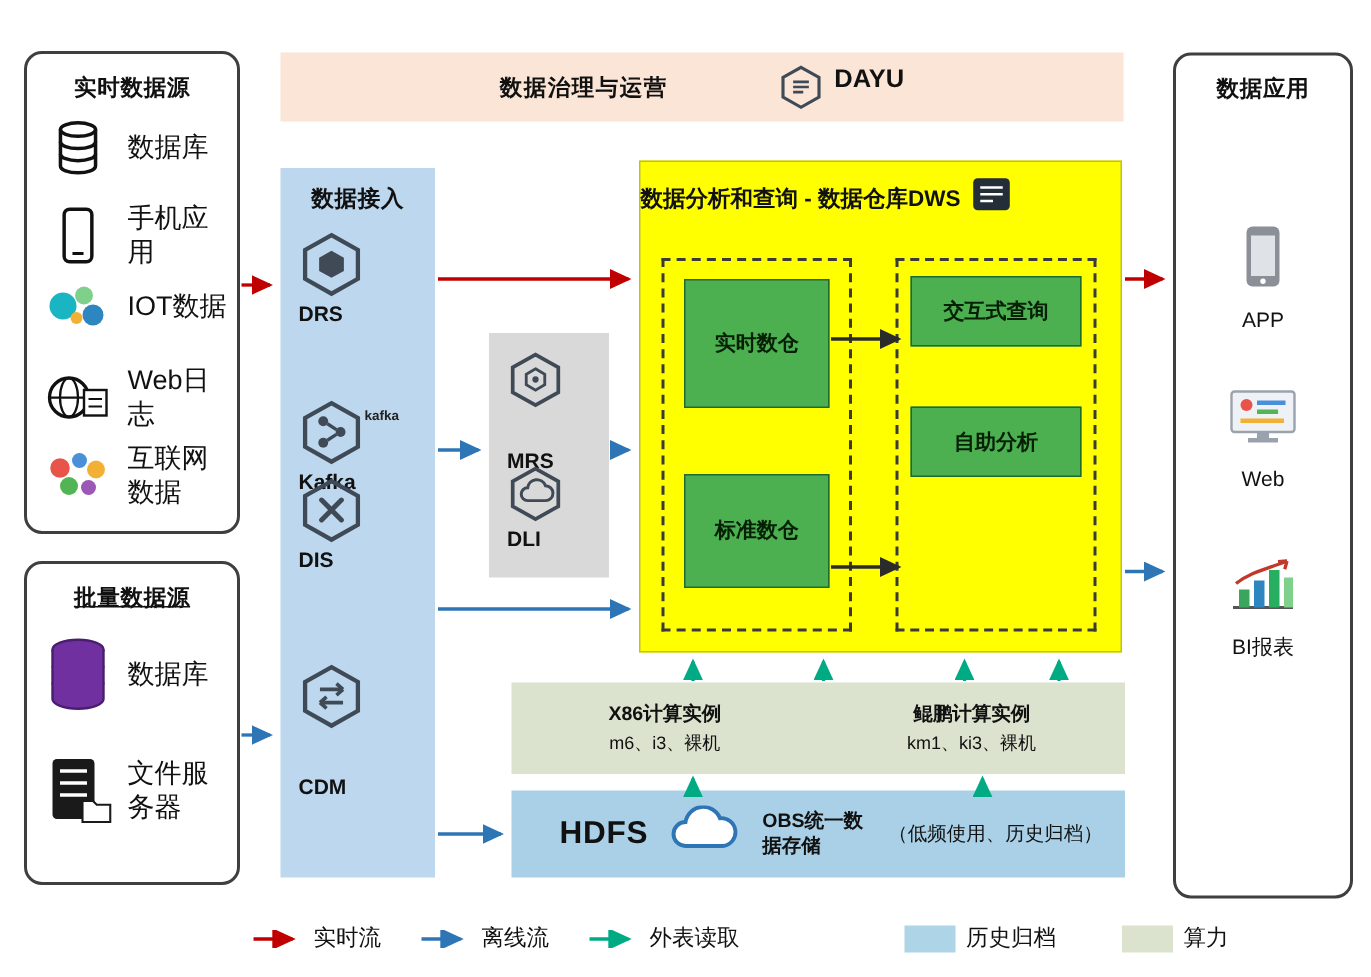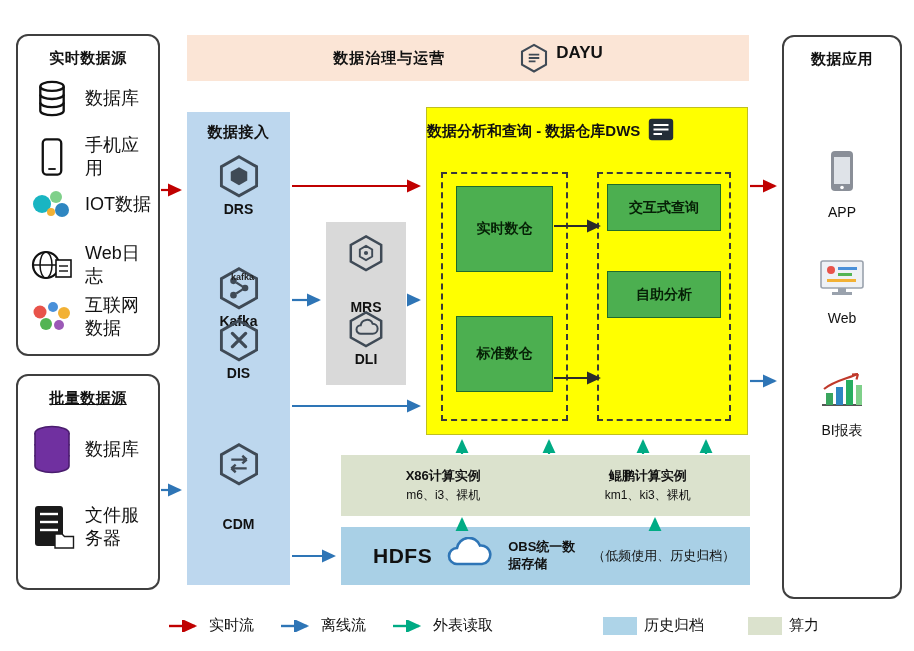--- a/index.html
+++ b/index.html
@@ -18,21 +18,21 @@
   .src-item .lbl { font-size:18px; line-height:1.3; }
 
   
   .gov { position:absolute; left:187px; top:35px; width:562px; height:46px; background:#fbe5d6;
          display:flex; align-items:center; justify-content:center; gap:74px; }
   .gov-title { font-weight:bold; font-size:15px; letter-spacing:1px; }
   .gov-brand { display:flex; align-items:flex-start; gap:7px; font-weight:bold; font-size:17px; }
 
   
   .ingest { position:absolute; left:187px; top:112px; width:103px; height:473px; background:#bdd7ee; }
-  .svc { position:absolute; left:0; width:100%; display:flex; flex-direction:column; align-items:center; }
+  .svc { position:absolute; left:12px; width:100%; display:flex; flex-direction:column; }
   .svc .nm { font-weight:bold; font-size:14px; margin-top:3px; }
   .kafka-wrap { position:relative; }
   .kafka-mark { position:absolute; left:44px; top:6px; font-size:9px; font-weight:bold; color:#222; }
 
   
   .proc { position:absolute; left:326px; top:222px; width:80px; height:163px; background:#d9d9d9; }
 
   
   .dws { position:absolute; left:426px; top:107px; width:322px; height:328px; background:#ffff00; border:1px solid #bfbf22; }
   .dws-head { display:flex; align-items:center; justify-content:flex-start; gap:8px; padding-top:10px; }

